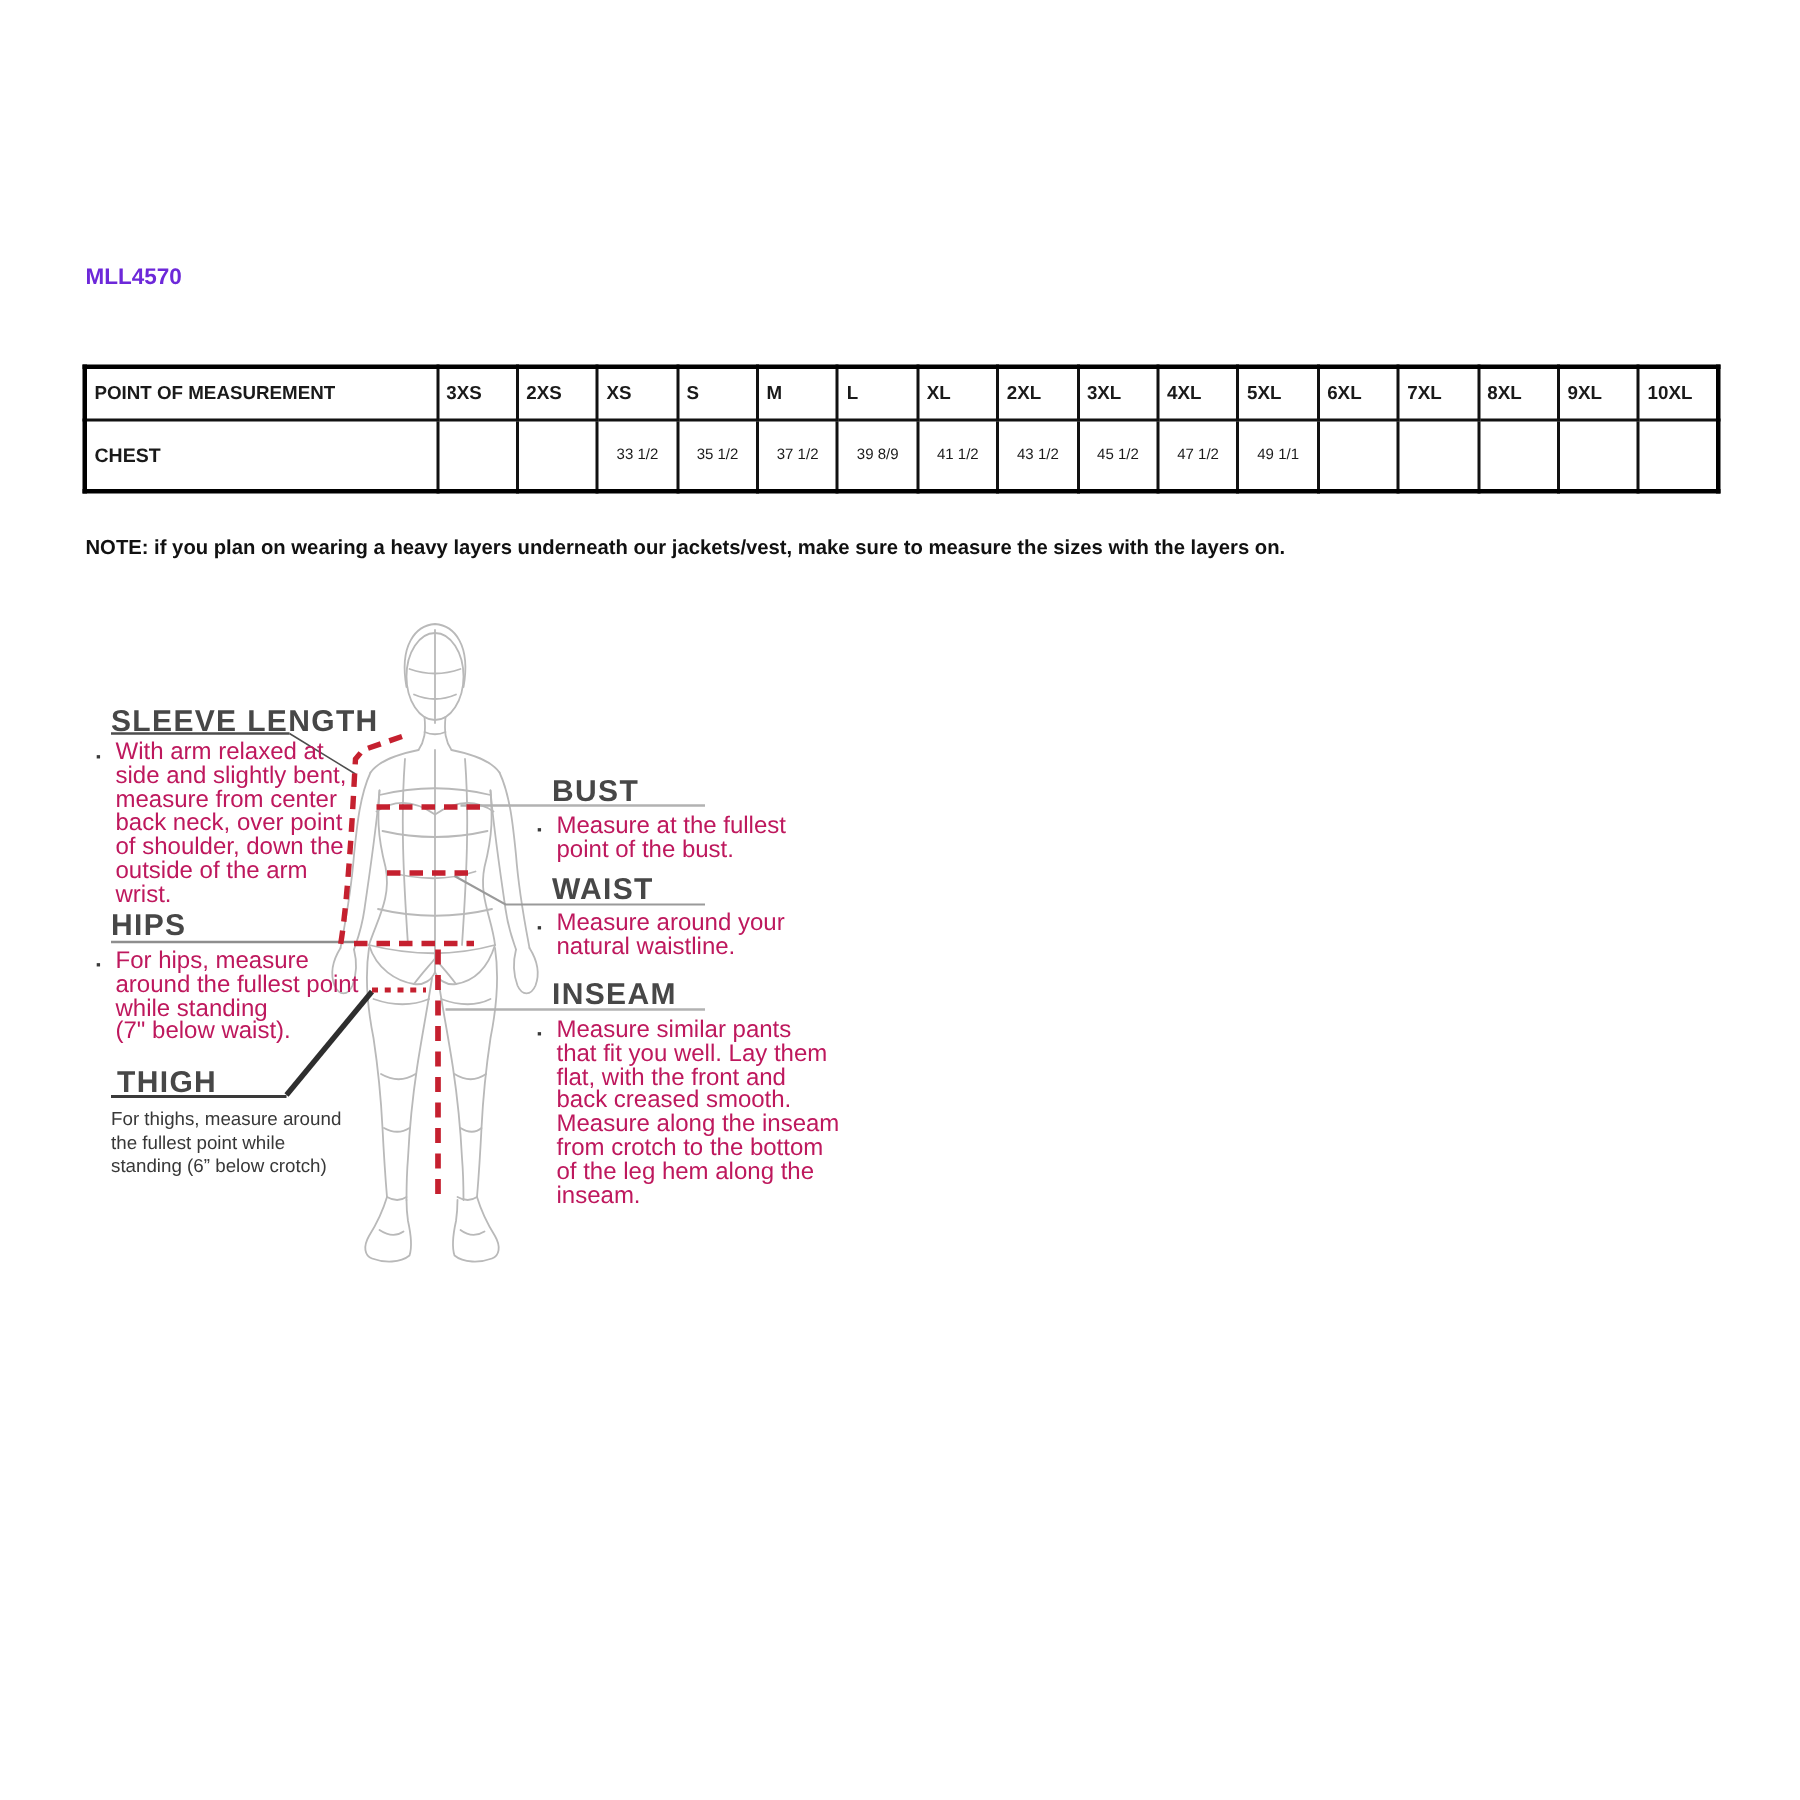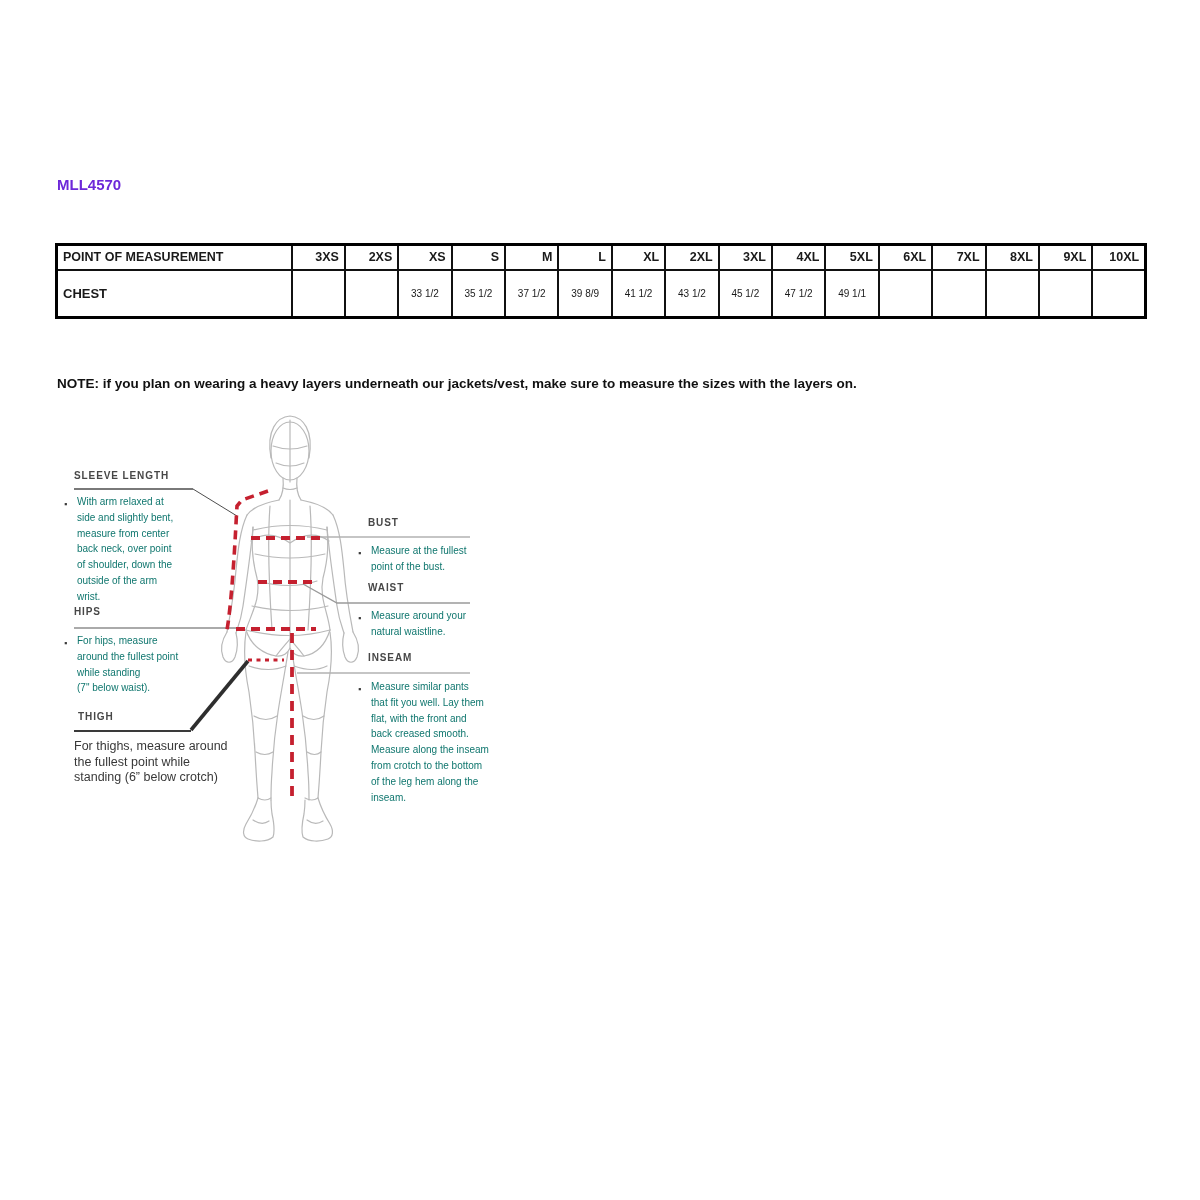--- a/index.html
+++ b/index.html
@@ -2,33 +2,33 @@
 <html><head>
 <meta charset="utf-8">
 <style>
   html,body{margin:0;padding:0;background:#fff;}
   body{width:1200px;height:1200px;position:relative;font-family:"Liberation Sans",sans-serif;color:#1a1a1a;overflow:hidden;}
 
   .page-title{position:absolute;left:57px;top:176px;font-size:15px;font-weight:bold;color:#6d28d9;}
 
   table.size-table{position:absolute;left:55px;top:243px;width:1090px;border-collapse:collapse;table-layout:fixed;border:3px solid #000;}
   .size-table th,.size-table td{border:2px solid #111;padding:0 5px;overflow:hidden;white-space:nowrap;}
-  .size-table thead tr{height:25px;}
-  .size-table thead th{font-size:12.5px;font-weight:bold;text-align:right;}
+  .size-table thead tr{height:35px;}
+  .size-table thead th{font-size:12.5px;font-weight:bold;text-align:left;}
   .size-table thead th.poml{text-align:left;}
   .size-table tbody tr{height:48px;}
   .size-table tbody td{font-size:10px;font-weight:normal;text-align:center;}
   .size-table tbody td.row-label{text-align:left;font-weight:bold;font-size:13px;}
 
-  .note-line{position:absolute;left:57px;top:376px;font-size:13.5px;font-weight:bold;color:#111;}
+  .note-line{position:absolute;left:57px;top:357px;font-size:13.5px;font-weight:bold;color:#111;}
 
   .diagram-svg{position:absolute;left:55px;top:400px;}
 
-  .measure-title{position:absolute;font-size:10px;font-weight:600;letter-spacing:0.9px;color:#474747;}
-  .measure-desc{position:absolute;font-size:10px;line-height:15.8px;color:#0f766e;white-space:pre-line;}
+  .measure-title{position:absolute;font-size:20px;font-weight:600;letter-spacing:0.9px;color:#474747;}
+  .measure-desc{position:absolute;font-size:16px;line-height:15.8px;color:#be185d;white-space:pre-line;}
   .measure-desc.alt{font-size:12.5px;line-height:15.5px;color:#383838;}
   .bullet{position:absolute;font-size:9px;color:#3a3a3a;line-height:9px;}
 </style>
 </head>
 <body>
 
 <div class="page-title">MLL4570</div>
 
 <table class="size-table" id="size-table">
   <colgroup id="size-cols">

